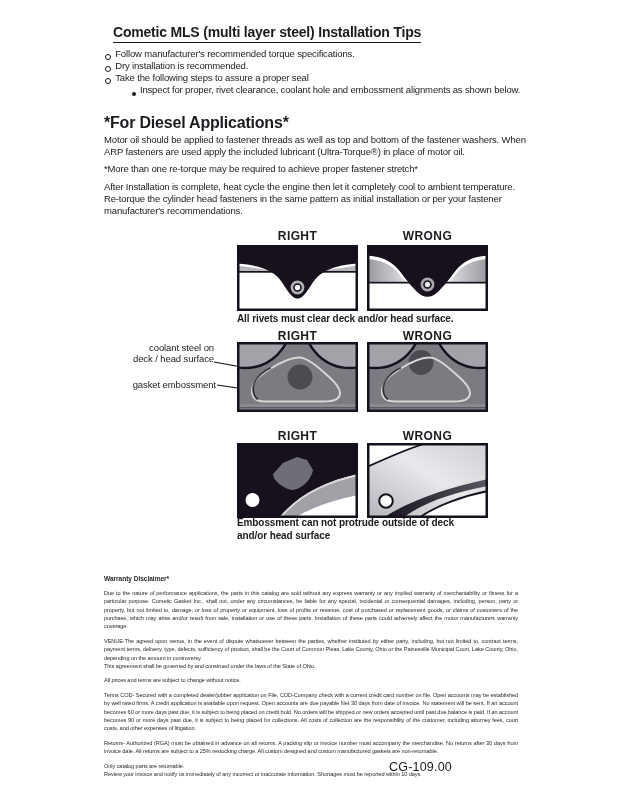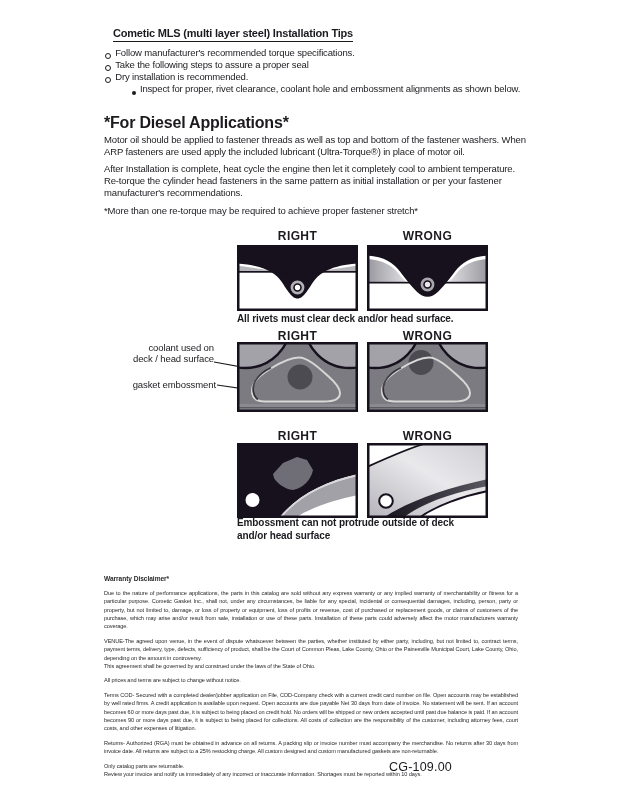--- a/index.html
+++ b/index.html
@@ -3,21 +3,21 @@
 <meta charset="utf-8">
 <style>
   html,body{margin:0;padding:0;background:#fff;}
   .page{
     position:relative;width:618px;height:800px;background:#fff;overflow:hidden;
     font-family:"Liberation Sans",sans-serif;color:var(--text,#1c1a1f);
   }
   
   .intro{position:absolute;left:104px;top:23px;width:424px;}
   .title{
-    display:inline-block;margin:0 4px 0 9px;font-size:11px;font-weight:bold;letter-spacing:-0.2px;
+    display:inline-block;margin:0 4px 0 9px;font-size:14px;font-weight:bold;letter-spacing:-0.2px;
     border-bottom:1.6px solid var(--text,#1c1a1f);padding-bottom:2px;
   }
   .tips{margin-top:5px;font-size:9.5px;letter-spacing:-0.15px;line-height:12px;}
   .tip-row{display:flex;align-items:flex-end;}
   .tip-row.sub{padding-left:27px;}
   .marker-o{flex:0 0 auto;width:4.2px;height:4.2px;border:1.1px solid var(--text,#1c1a1f);border-radius:50%;margin:3.4px 4px 0 1px;}
   .marker-dot{flex:0 0 auto;width:4.4px;height:4.4px;background:var(--text,#1c1a1f);border-radius:50%;margin:3.4px 3.5px 0 1px;}
   
   .diesel{position:absolute;left:104px;top:117px;width:426px;font-size:9.5px;letter-spacing:-0.15px;line-height:11.8px;}
   .diesel h2{margin:0 0 5px 0;font-size:16px;letter-spacing:-0.2px;}
@@ -43,38 +43,38 @@
 
   <div class="intro">
     <h1 class="title">Cometic MLS (multi layer steel) Installation Tips</h1>
     <div class="tips">
       <div class="tip-row">
         <span class="marker-o"></span>
         <span>Follow manufacturer's recommended torque specifications.</span>
       </div>
       <div class="tip-row">
         <span class="marker-o"></span>
-        <span>Take the following steps to assure a proper seal</span>
+        <span>Dry installation is recommended.</span>
       </div>
       <div class="tip-row">
         <span class="marker-o"></span>
-        <span>Dry installation is recommended.</span>
+        <span>Take the following steps to assure a proper seal</span>
       </div>
       <div class="tip-row sub">
         <span class="marker-dot"></span>
         <span>Inspect for proper, rivet clearance, coolant hole and embossment alignments as shown below.</span>
       </div>
     </div>
   </div>
 
   <div class="diesel">
     <h2>*For Diesel Applications*</h2>
     <p>Motor oil should be applied to fastener threads as well as top and bottom of the fastener washers. When ARP fasteners are used apply the included lubricant (Ultra-Torque®) in place of motor oil.</p>
+    <p>*More than one re-torque may be required to achieve proper fastener stretch*</p>
     <p>After Installation is complete, heat cycle the engine then let it completely cool to ambient temperature. Re-torque the cylinder head fasteners in the same pattern as initial installation or per your fastener manufacturer's recommendations.</p>
-    <p>*More than one re-torque may be required to achieve proper fastener stretch*</p>
   </div>
 
   <div class="fig-label" style="left:237px;top:229px">RIGHT</div>
   <div class="fig-label" style="left:367px;top:229px">WRONG</div>
 
   <div class="fig-box" style="left:237px;top:245px">
     <svg width="121" height="66" viewBox="0 0 121 66">
       <rect width="121" height="66" fill="#fff"></rect>
       <polygon points="0,20.5 42,26.8 0,26.8" style="fill:var(--steel-light)"></polygon>
       <polygon points="121,20.5 79,26.8 121,26.8" style="fill:var(--steel-light)"></polygon>
@@ -106,21 +106,21 @@
       <circle cx="60.5" cy="39.5" r="3.5" style="fill:#e8e8eb;stroke:var(--ink);stroke-width:1.6"></circle>
       <rect x="1.25" y="1.25" width="118.5" height="63.5" fill="none" style="stroke:var(--ink)" stroke-width="2.5"></rect>
     </svg>
   </div>
   <div class="caption" style="left:237px;top:313px;width:290px">All rivets must clear deck and/or head surface.</div>
 
   <div class="fig-label" style="left:237px;top:329px">RIGHT</div>
   <div class="fig-label" style="left:367px;top:329px">WRONG</div>
 
   <div class="ann" style="left:104px;top:342px;width:110px">
-    <div>coolant used on</div>
+    <div>coolant steel on</div>
     <div>deck / head surface</div>
   </div>
   <div class="ann" style="left:104px;top:379px;width:112px">
     <div>gasket embossment</div>
   </div>
   <svg class="leader" width="92" height="42" viewBox="0 0 92 42">
     <line x1="2" y1="6" x2="85" y2="21" stroke="#1c1a1f" stroke-width="1.1"></line>
     <line x1="5" y1="29" x2="54" y2="36" stroke="#1c1a1f" stroke-width="1.1"></line>
   </svg>
 

